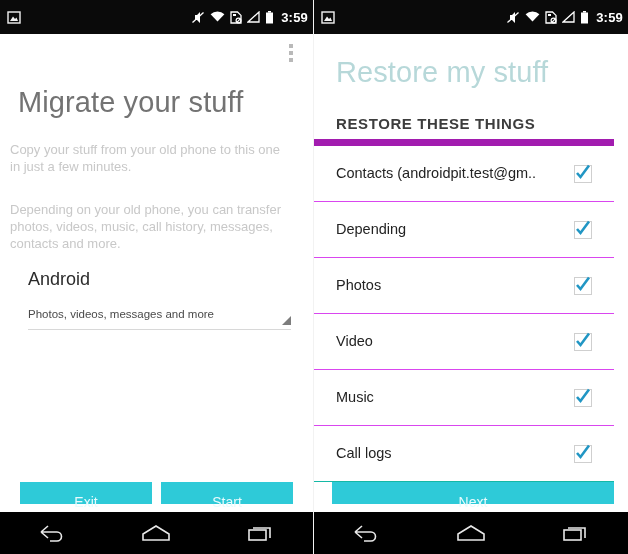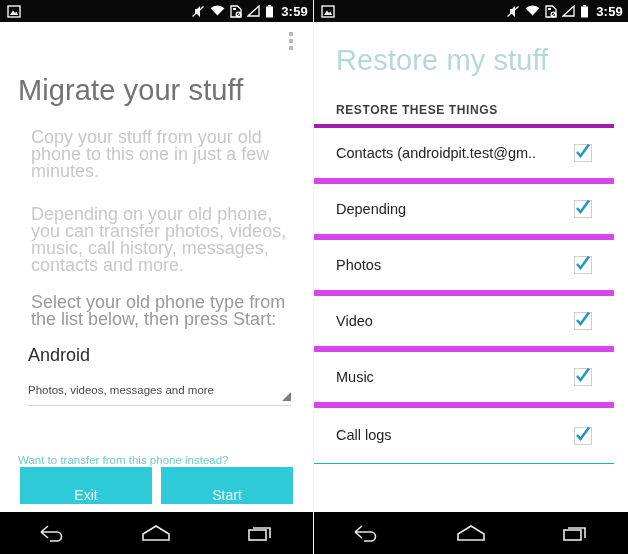--- a/index.html
+++ b/index.html
@@ -24,21 +24,21 @@
     position: relative;
     background: #ffffff;
     display: flex;
     flex-direction: column;
     box-sizing: border-box;
   }
   .phone.left { border-right: 1px solid #f2f2f2; }
 
   
   .statusbar {
-    height: 22px;
+    height: 34px;
     background: #0a0a0a;
     display: flex;
     align-items: center;
     justify-content: space-between;
     padding: 0 5px 0 7px;
     box-sizing: border-box;
     flex: 0 0 auto;
   }
   .status-left { display: flex; align-items: center; gap: 4px; }
   .status-right {
@@ -87,25 +87,25 @@
   }
   .left .big-title {
     padding: 52px 0 0 18px;
   }
   .right .big-title {
     padding: 22px 0 0 22px;
     color: #b7d8d9;
   }
 
   .para {
-    font-size: 18px;
+    font-size: 13px;
     line-height: 17px;
     color: #c8c8c8;
     margin: 0;
-    padding: 0 22px 0 31px;
+    padding: 0 22px 0 10px;
   }
   .para.p1 { margin-top: 22px; }
   .para.p2 { margin-top: 26px; }
   .para.p3 { margin-top: 20px; color: #9a9a9a; }
 
   
   .spinner {
     margin: 16px 22px 0 28px;
     position: relative;
     padding-bottom: 7px;
@@ -147,53 +147,53 @@
     left: 0;
     right: 0;
     bottom: 0;
     display: flex;
     gap: 9px;
     padding: 0 20px 8px 20px;
     box-sizing: border-box;
   }
   .btn {
     flex: 1 1 0;
-    height: 37px;
+    height: 22px;
     background: #2ecad8;
     border: none;
     color: #e7fbfd;
     font-size: 14px;
     font-family: "Liberation Sans", sans-serif;
     cursor: pointer;
     line-height: 33px;
     text-align: center;
-    padding: 12px;
+    padding: 4px;
   }
 
   
   .section-head {
-    font-size: 12px;
+    font-size: 15px;
     font-weight: bold;
     color: #3d3d3d;
     letter-spacing: 0.6px;
     padding: 0 0 7px 22px;
     margin-top: 26px;
-    border-bottom: 4px solid #a21caf;
+    border-bottom: 7px solid #a21caf;
     margin-right: 14px;
     margin-left: 0;
   }
   .list { margin: 0; padding: 0; list-style: none; }
   .row {
     display: flex;
     align-items: center;
     justify-content: space-between;
     padding: 0 22px 0 22px;
     height: 56px;
     box-sizing: border-box;
-    border-bottom: 6px solid #d946ef;
+    border-bottom: 1px solid #d946ef;
     margin-right: 14px;
     cursor: pointer;
   }
   .row:last-child { border-bottom: 1px solid #14b8a6; }
   .row-text { display: flex; flex-direction: column; justify-content: center; }
   .row-title {
     font-size: 14.5px;
     color: #232323;
     line-height: 19px;
   }
@@ -290,29 +290,27 @@
       <div class="overflow-dots">
         <i></i>
         <i></i>
         <i></i>
       </div>
 
       <h1 class="big-title">Migrate your stuff</h1>
 
       <p class="para p1">Copy your stuff from your old phone to this one in just a few minutes.</p>
       <p class="para p2">Depending on your old phone, you can transfer photos, videos, music, call history, messages, contacts and more.</p>
-      <p class="para p3">Select your old phone type from the list below, then press Start:</p>
 
       <div class="spinner">
         <div class="spinner-main">Android</div>
         <div class="spinner-sub">Photos, videos, messages and more</div>
         <span class="spinner-arrow"></span>
       </div>
 
-      <a class="link" href="#">Want to transfer from this phone instead?</a>
 
       <div class="btn-row">
         <button class="btn">Exit</button>
         <button class="btn">Start</button>
       </div>
     </div>
 
     <div class="navbar">
       <button class="navbtn">
         <svg width="30" height="20" viewBox="0 0 30 20">
@@ -446,20 +444,23 @@
             <span class="row-title">Call logs</span>
           </div>
           <span class="checkbox">
             <svg width="20" height="22" viewBox="0 0 20 22">
                 <path d="M4 11 L7.5 15 L16 3.5" fill="none" stroke="#2196c4" stroke-width="2.6"></path>
               </svg>
           </span>
         </li>
       </ul>
 
+      <div class="btn-row single">
+        <button class="btn">Next</button>
+      </div>
     </div>
 
     <div class="navbar">
       <button class="navbtn">
         <svg width="30" height="20" viewBox="0 0 30 20">
           <path d="M4 9 L11 3 M4 9 L11 15 M4 9 L20 9 A4.5 4.5 0 0 1 20 18 L13 18" fill="none" stroke="#e8e8e8" stroke-width="1.6"></path>
         </svg>
       </button>
       <button class="navbtn">
         <svg width="32" height="20" viewBox="0 0 32 20">

